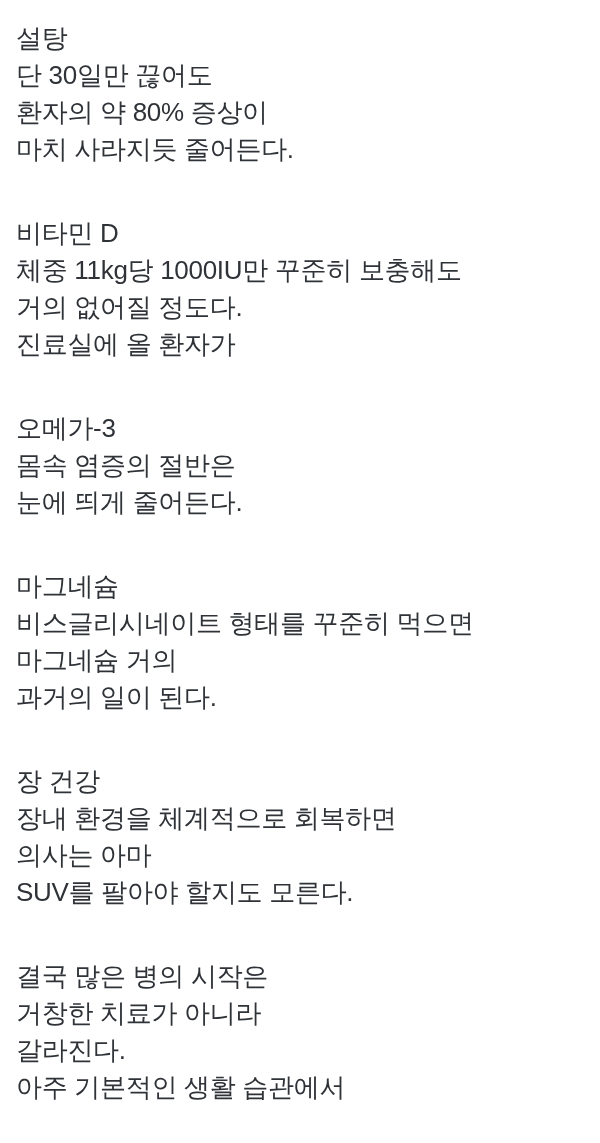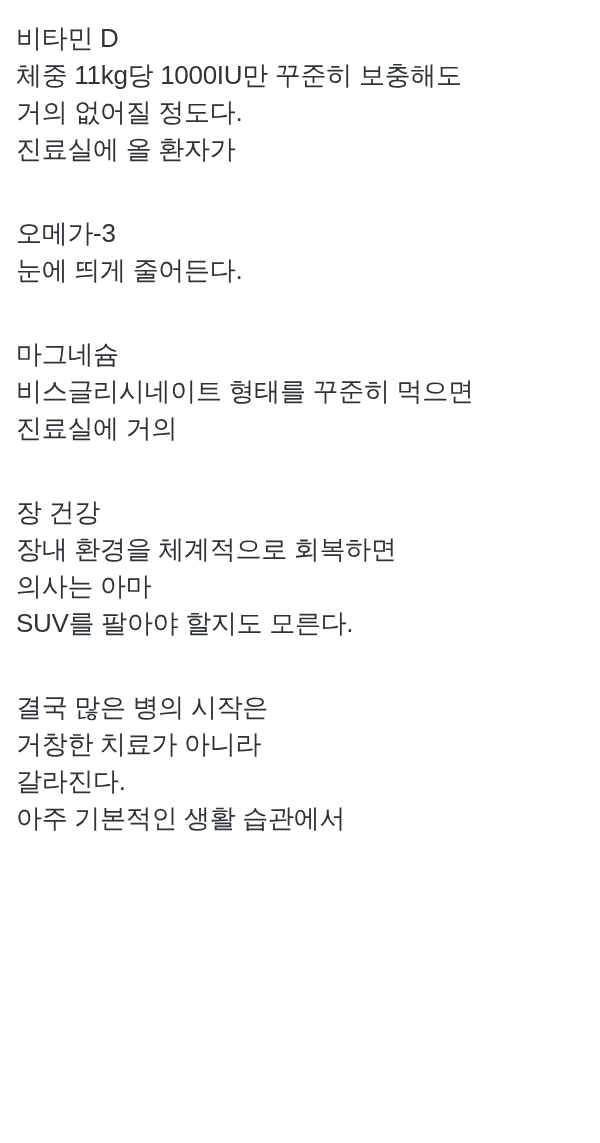--- a/index.html
+++ b/index.html
@@ -25,37 +25,45 @@
     font-weight: 400;
     letter-spacing: -0.3px;
     white-space: pre-wrap;
   }
 </style>
 </head>
 <body>
 
 <main>
 
+  <section class="stanza">
+    <div class="line">설탕</div>
+    <div class="line">단 30일만 끊어도</div>
+    <div class="line">환자의 약 80% 증상이</div>
+    <div class="line">마치 사라지듯 줄어든다.</div>
+  </section>
 
   <section class="stanza">
     <div class="line">비타민 D</div>
     <div class="line">체중 11kg당 1000IU만 꾸준히 보충해도</div>
     <div class="line">거의 없어질 정도다.</div>
     <div class="line">진료실에 올 환자가</div>
   </section>
 
   <section class="stanza">
     <div class="line">오메가-3</div>
+    <div class="line">몸속 염증의 절반은</div>
     <div class="line">눈에 띄게 줄어든다.</div>
   </section>
 
   <section class="stanza">
     <div class="line">마그네슘</div>
     <div class="line">비스글리시네이트 형태를 꾸준히 먹으면</div>
-    <div class="line">진료실에 거의</div>
+    <div class="line">마그네슘 거의</div>
+    <div class="line">과거의 일이 된다.</div>
   </section>
 
   <section class="stanza">
     <div class="line">장 건강</div>
     <div class="line">장내 환경을 체계적으로 회복하면</div>
     <div class="line">의사는 아마</div>
     <div class="line">SUV를 팔아야 할지도 모른다.</div>
   </section>
 
   <section class="stanza">

